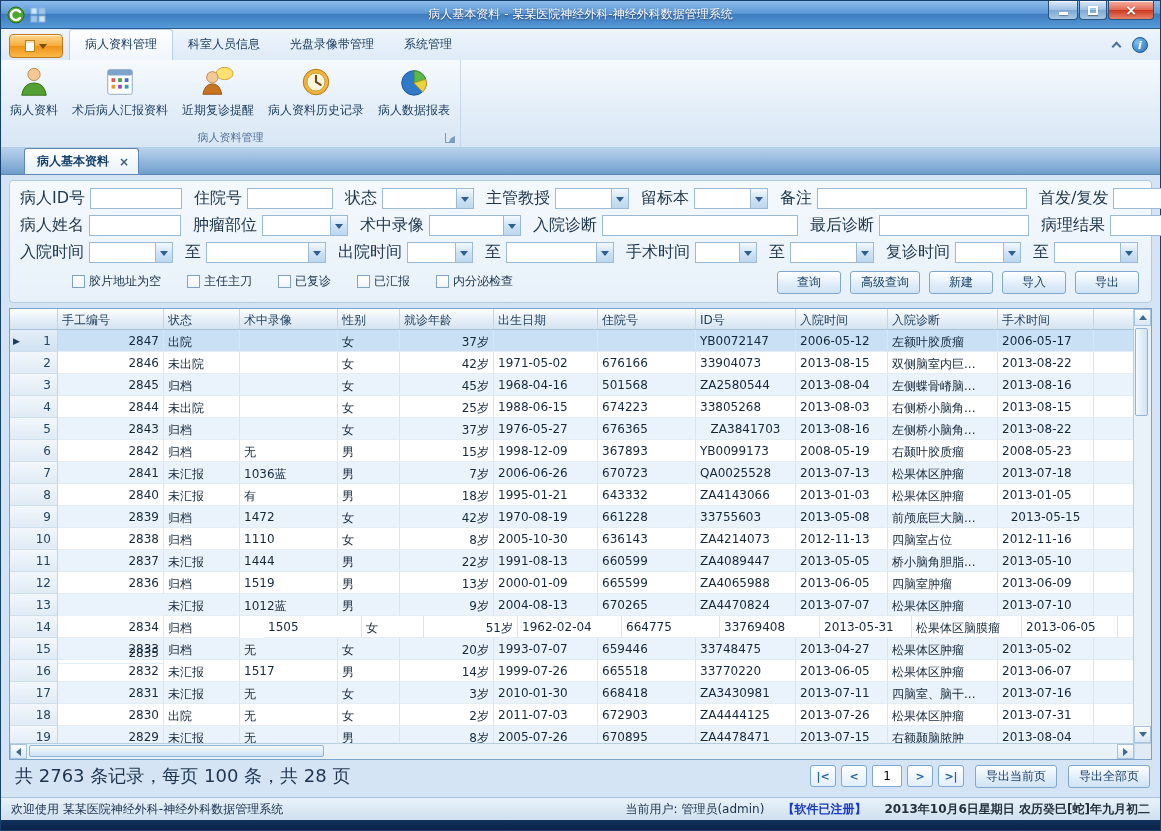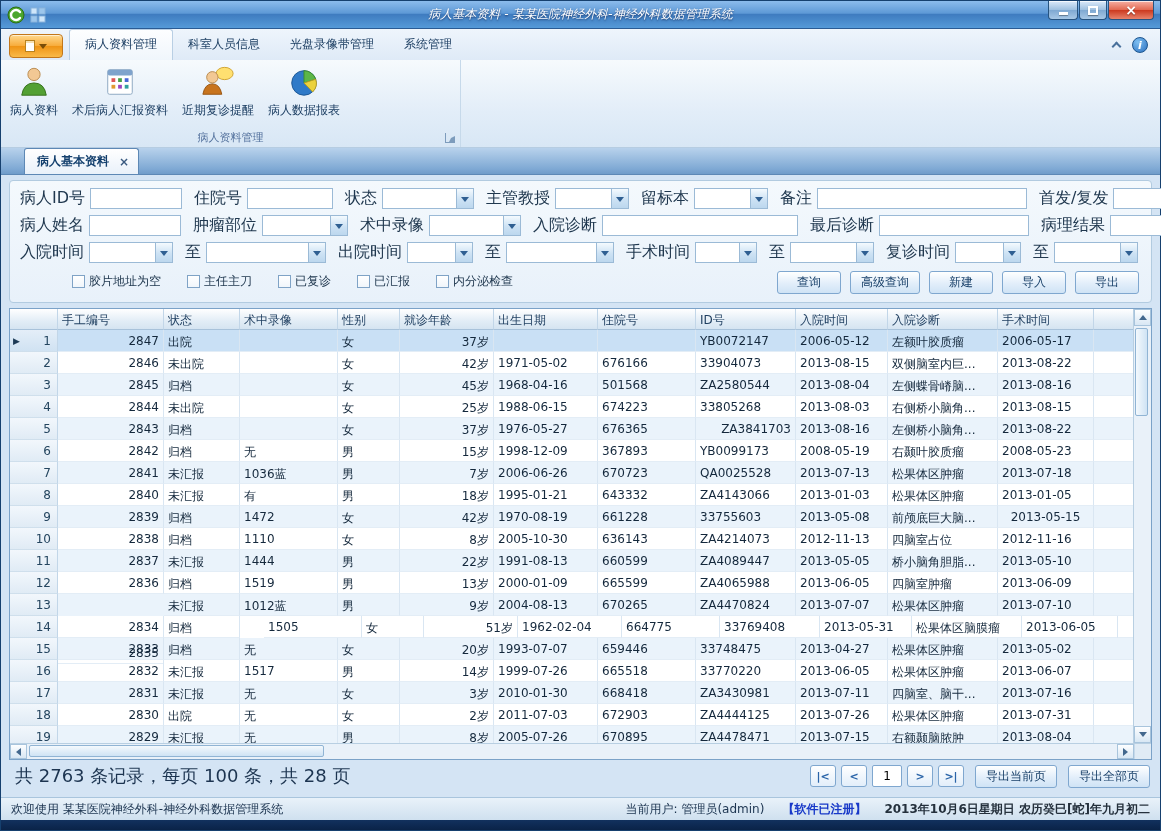--- a/index.html
+++ b/index.html
@@ -5,21 +5,21 @@
   * { box-sizing: border-box; }
   html,body { margin:0; padding:0; }
   body { width:1161px; height:831px; overflow:hidden; background:#b0c4d8;
          font-family:"DejaVu Sans","Liberation Sans",sans-serif; }
   .window { width:1161px; height:831px; display:flex; flex-direction:column;
             border:1px solid #16406e; background:#dce9f6; }
 
   
   .titlebar { flex:0 0 28px; position:relative; display:flex; align-items:center; padding:0 6px;
     background:linear-gradient(180deg,#8cbcec 0%,#5e99d6 45%,#3f7cc0 50%,#559ad8 100%);
-    border-bottom:1px solid #2a5b94;font-style:italic; }
+    border-bottom:1px solid #2a5b94; }
   .app-logo,.qa-icon { width:18px; height:18px; margin-right:4px; display:inline-flex; z-index:2; }
   .title { position:absolute; left:0; right:0; text-align:center; color:#fff; font-size:12px;
     text-shadow:0 1px 2px rgba(0,0,40,.6); }
   .winctl { margin-left:auto; display:flex; align-self:flex-start; z-index:2; }
   .wbtn { height:19px; display:flex; align-items:center; justify-content:center;
     border:1px solid #26537f; border-top:none; border-radius:0 0 4px 4px; margin-left:1px;
     background:linear-gradient(#dceafa,#9dbfdf 50%,#7fa9d2 52%,#a8c8e6);
     box-shadow:inset 0 1px 0 rgba(255,255,255,.7); }
   .wbtn.min { width:30px; } .wbtn.max { width:28px; }
   .wbtn.close { width:46px; background:linear-gradient(#f6b0a4,#e2674f 50%,#cc3a20 52%,#e8836b); }
@@ -240,20 +240,30 @@
                 <ellipse cx="25" cy="9" rx="9" ry="6.5" fill="#ffe070" stroke="#cfa22e"></ellipse>
                 <circle cx="12" cy="13" r="6" fill="#f2c894" stroke="#b88a50"></circle>
                 <path d="M2 31 Q4 20 12 20 Q20 20 22 31 Z" fill="#c8741e" stroke="#96520e"></path>
               </svg>
             </span>
             <span class="tool-lb">近期复诊提醒</span>
           </div>
           <div class="tool">
             <span class="tool-ic">
               <svg viewBox="0 0 36 36">
+                <circle cx="18" cy="18" r="13.5" fill="#f0b43c" stroke="#b07818"></circle>
+                <circle cx="18" cy="18" r="9.5" fill="#fdf6dc" stroke="#caa040"></circle>
+                <path d="M18 11.5 V18 L23 21" stroke="#70451a" stroke-width="2.2" fill="none" stroke-linecap="round"></path>
+              </svg>
+            </span>
+            <span class="tool-lb">病人资料历史记录</span>
+          </div>
+          <div class="tool">
+            <span class="tool-ic">
+              <svg viewBox="0 0 36 36">
                 <circle cx="18" cy="19" r="13" fill="#2f7ac8" stroke="#1c5694"></circle>
                 <path d="M18 19 L18 6 A13 13 0 0 1 30.4 15.1 Z" fill="#5cb648" stroke="#3c8c2c"></path>
                 <path d="M18 19 L30.4 15.1 A13 13 0 0 1 27.2 28.5 Z" fill="#ecd23c" stroke="#b89c20"></path>
               </svg>
             </span>
             <span class="tool-lb">病人数据报表</span>
           </div>
         </div>
       <div class="gcaption">病人资料管理</div>
       <span class="launcher"></span>
@@ -537,21 +547,21 @@
                 <div class="gcell ind" style="width: 48px;">
                   <span class="rownum">5</span>
                 </div>
                 <div class="gcell" style="width: 106px; text-align: right;">2843</div>
                 <div class="gcell" style="width: 76px; text-align: left;">归档</div>
                 <div class="gcell" style="width: 98px; text-align: left;"></div>
                 <div class="gcell" style="width: 62px; text-align: left;">女</div>
                 <div class="gcell" style="width: 94px; text-align: right;">37岁</div>
                 <div class="gcell" style="width: 104px; text-align: left;">1976-05-27</div>
                 <div class="gcell" style="width: 98px; text-align: left;">676365</div>
-                <div class="gcell" style="width: 100px; text-align: right;">ZA3841703</div>
+                <div class="gcell" style="width: 100px; text-align: center;">ZA3841703</div>
                 <div class="gcell" style="width: 92px; text-align: left;">2013-08-16</div>
                 <div class="gcell" style="width: 110px; text-align: left;">左侧桥小脑角...</div>
                 <div class="gcell" style="width: 96px; text-align: left;">2013-08-22</div>
                 <div class="gcell fillc"></div>
               </div>
               <div class="grow even">
                 <div class="gcell ind" style="width: 48px;">
                   <span class="rownum">6</span>
                 </div>
                 <div class="gcell" style="width: 106px; text-align: right;">2842</div>

